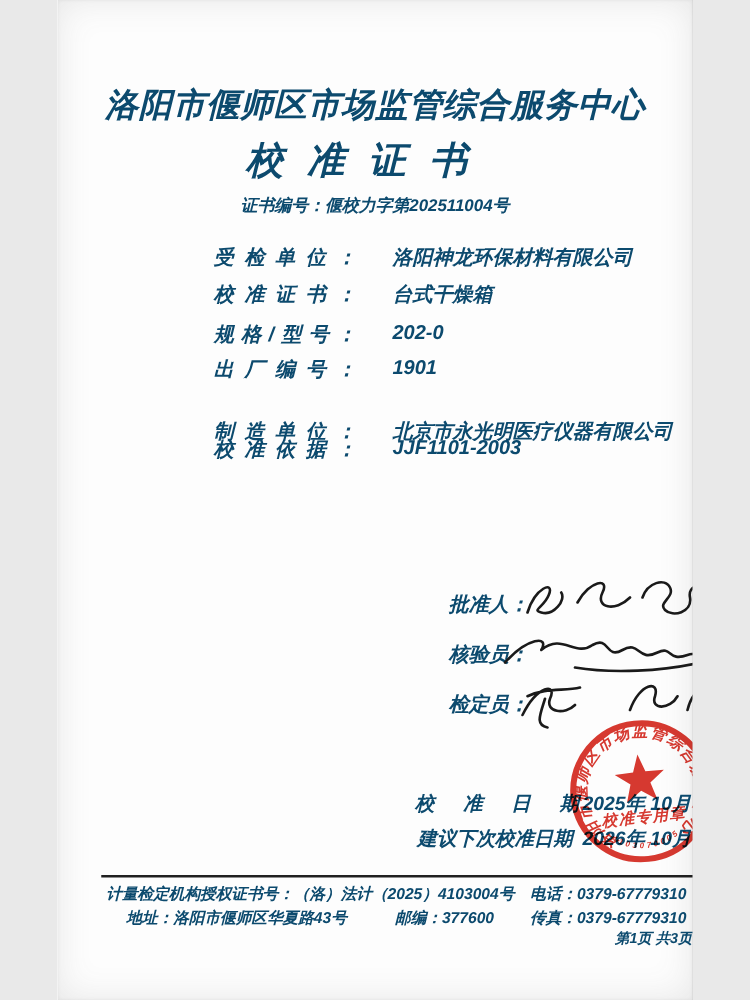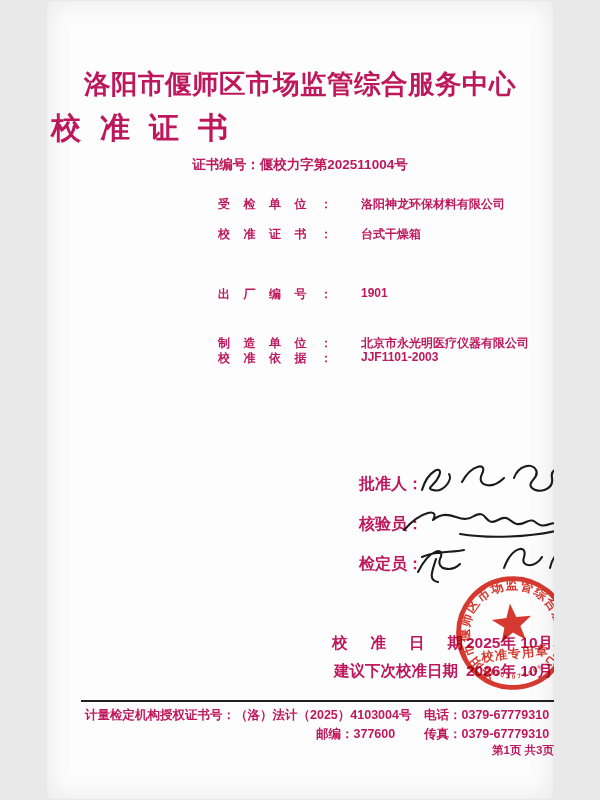--- a/index.html
+++ b/index.html
@@ -1,26 +1,27 @@
 <!DOCTYPE html>
 <html><head>
 <meta charset="utf-8">
 <style>
   html,body{margin:0;padding:0;}
   body{font-family:"Liberation Sans","DejaVu Sans",sans-serif;background:#e9e9e9;}
   .page{
     position:relative;width:508px;height:800px;margin:0 auto;
-    background:#fdfdfd;overflow:hidden;color:#be185d;
+    background:#fdfdfd;overflow:hidden;color:#0c4a6e;
     box-shadow:inset 0 0 28px rgba(90,90,90,.14), inset 0 0 3px rgba(0,0,0,.08);
+    font-style:italic;
   }
   .abs{position:absolute;white-space:nowrap;}
   .org-title{left:0;right:0;top:66px;text-align:center;font-size:26.5px;font-weight:700;letter-spacing:.5px;}
-  .doc-title{left:0;right:16px;top:108px;text-align:left;font-size:30px;font-weight:700;letter-spacing:19px;padding-left:5px;}
+  .doc-title{left:0;right:16px;top:108px;text-align:center;font-size:30px;font-weight:700;letter-spacing:19px;padding-left:5px;}
   .certno{left:0;right:0;top:156px;text-align:center;font-size:13.5px;font-weight:700;}
-  .frow{left:125px;font-size:12px;font-weight:700;height:22px;margin-left:47px;}
+  .frow{left:125px;font-size:16px;font-weight:700;height:22px;}
   .jlabel{display:inline-block;width:114px;text-align:justify;text-align-last:justify;}
   .fval{position:absolute;left:143px;top:0;white-space:nowrap;}
   .sigrow{left:313px;font-size:16px;font-weight:700;}
   .sig{position:absolute;}
   .sig path{fill:none;stroke:#1a1a1a;stroke-width:2.1;stroke-linecap:round;stroke-linejoin:round;}
   .drow{font-size:15.5px;font-weight:700;}
   .dlabel{display:inline-block;width:131px;text-align:justify;text-align-last:justify;}
   .dlabel2{display:inline-block;}
   .dval{position:absolute;left:0;top:0;}
   .divider{left:35px;width:530px;top:700px;height:2.4px;background:#202020;}
@@ -38,20 +39,24 @@
   <div class="abs doc-title">校准证书</div>
   <div class="abs certno"><span>证书编号：</span><span>偃校力字第202511004号</span></div>
 
   <div class="abs frow" style="top:196px">
     <span class="jlabel">受检单位：</span>
     <span class="fval">洛阳神龙环保材料有限公司</span>
   </div>
   <div class="abs frow" style="top:226px">
     <span class="jlabel">校准证书：</span>
     <span class="fval">台式干燥箱</span>
+  </div>
+  <div class="abs frow" style="top:258px">
+    <span class="jlabel">规格/型号：</span>
+    <span class="fval">202-0</span>
   </div>
   <div class="abs frow" style="top:286px">
     <span class="jlabel">出厂编号：</span>
     <span class="fval">1901</span>
   </div>
   <div class="abs frow" style="top:335px">
     <span class="jlabel">制造单位：</span>
     <span class="fval">北京市永光明医疗仪器有限公司</span>
   </div>
   <div class="abs frow" style="top:350px">
@@ -77,20 +82,21 @@
     <span class="dval" style="left:134px">2025年 10月 27日</span>
   </div>
   <div class="abs drow" style="left:288px;top:661px">
     <span class="dlabel2">建议下次校准日期</span>
     <span class="dval" style="left:132px">2026年 10月 26日</span>
   </div>
 
   <div class="abs divider"></div>
   <div class="abs foot" style="left:39px;top:707px">计量检定机构授权证书号：（洛）法计（2025）4103004号</div>
   <div class="abs foot" style="left:378px;top:707px">电话：0379-67779310</div>
+  <div class="abs foot" style="left:55px;top:726px">地址：洛阳市偃师区华夏路43号</div>
   <div class="abs foot" style="left:270px;top:726px">邮编：377600</div>
   <div class="abs foot" style="left:378px;top:726px">传真：0379-67779310</div>
   <div class="abs pageinfo">第1页  共3页</div>
 
   <svg class="stamp" style="left:542px;top:335px;opacity:.88;transform:rotate(-24deg)" width="210" height="210" viewBox="0 0 220 220">
     <defs>
       <path id="ringP" d="M 110,110 m -84,0 a 84,84 0 1,1 168,0 a 84,84 0 1,1 -168,0"></path>
       <path id="serP" d="M 36,146 A 78,78 0 0 0 184,146"></path>
     </defs>
     <circle cx="110" cy="110" r="100" fill="none" stroke="#d5281e" stroke-width="8"></circle>

